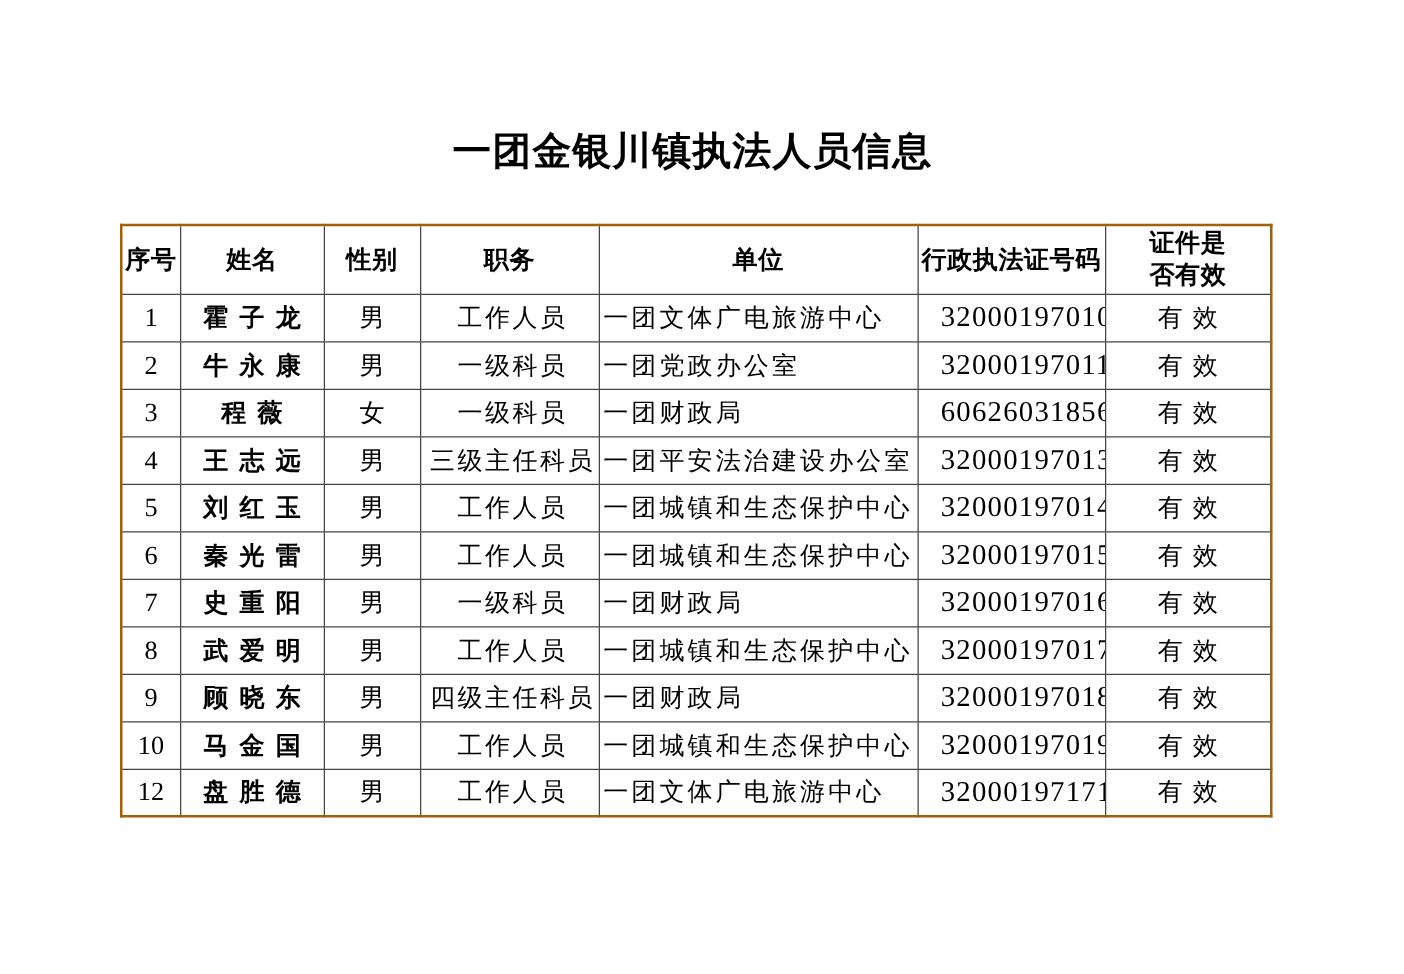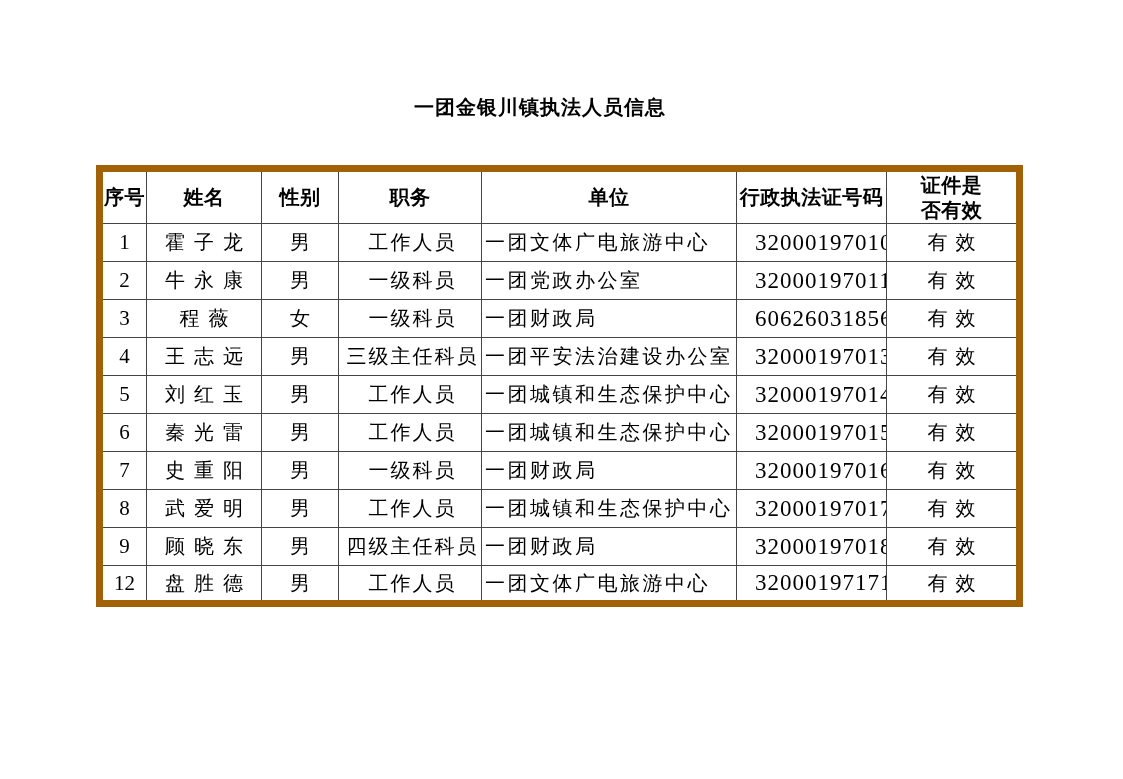--- a/index.html
+++ b/index.html
@@ -13,37 +13,37 @@
     height: 779px;
     overflow: hidden;
     font-family: "Liberation Serif", "DejaVu Serif", serif;
     color: #000000;
   }
   .doc-title {
     position: absolute;
     left: 96px;
     top: 88px;
     width: 920px;
-    margin: 0;
+    margin: 14px;
     text-align: center;
-    font-size: 20px;
+    font-size: 31px;
     line-height: 38px;
     font-weight: bold;
     letter-spacing: 1px;
     transform: translateX(-16px);
     white-space: nowrap;
   }
   table.personnel-table {
     position: absolute;
     left: 96px;
-    top: 165px;
+    top: 179px;
     width: 920px;
     border-collapse: collapse;
     table-layout: fixed;
-    border: 7px solid #a16207;
+    border: 2px solid #a16207;
   }
   .personnel-table th,
   .personnel-table td {
     border: 1.5px solid #454545;
     padding: 0;
     text-align: center;
     vertical-align: middle;
     white-space: nowrap;
     overflow: hidden;
     font-size: 20px;
@@ -53,21 +53,21 @@
   .personnel-table th {
     font-weight: bold;
     letter-spacing: 0.5px;
   }
   th.col-valid span {
     display: block;
     line-height: 25px;
     letter-spacing: 0.5px;
   }
   td.c-no   { font-size: 21px; }
-  td.c-name { letter-spacing: 9px;  padding-left: 9px; }
+  td.c-name { letter-spacing: 9px;  padding-left: 9px; font-weight: bold; }
   td.c-pos  { letter-spacing: 2px;  padding-left: 5px; }
   td.c-unit { text-align: left; padding-left: 3px; letter-spacing: 2.5px; }
   td.c-cert { font-size: 23px; letter-spacing: 1px; padding-left: 18px; }
   td.c-valid{ letter-spacing: 8px;  padding-left: 8px; }
 </style>
 </head>
 <body>
 
 <h1 class="doc-title">一团金银川镇执法人员信息</h1>
 
@@ -179,20 +179,29 @@
   <tr>
     <td class="c-no">9</td>
     <td class="c-name">顾晓东</td>
     <td class="c-gender">男</td>
     <td class="c-pos">四级主任科员</td>
     <td class="c-unit">一团财政局</td>
     <td class="c-cert">32000197018</td>
     <td class="c-valid">有效</td>
   </tr>
 
+  <tr>
+    <td class="c-no">10</td>
+    <td class="c-name">马金国</td>
+    <td class="c-gender">男</td>
+    <td class="c-pos">工作人员</td>
+    <td class="c-unit">一团城镇和生态保护中心</td>
+    <td class="c-cert">32000197019</td>
+    <td class="c-valid">有效</td>
+  </tr>
 
 
   <tr>
     <td class="c-no">12</td>
     <td class="c-name">盘胜德</td>
     <td class="c-gender">男</td>
     <td class="c-pos">工作人员</td>
     <td class="c-unit">一团文体广电旅游中心</td>
     <td class="c-cert">32000197171</td>
     <td class="c-valid">有效</td>

